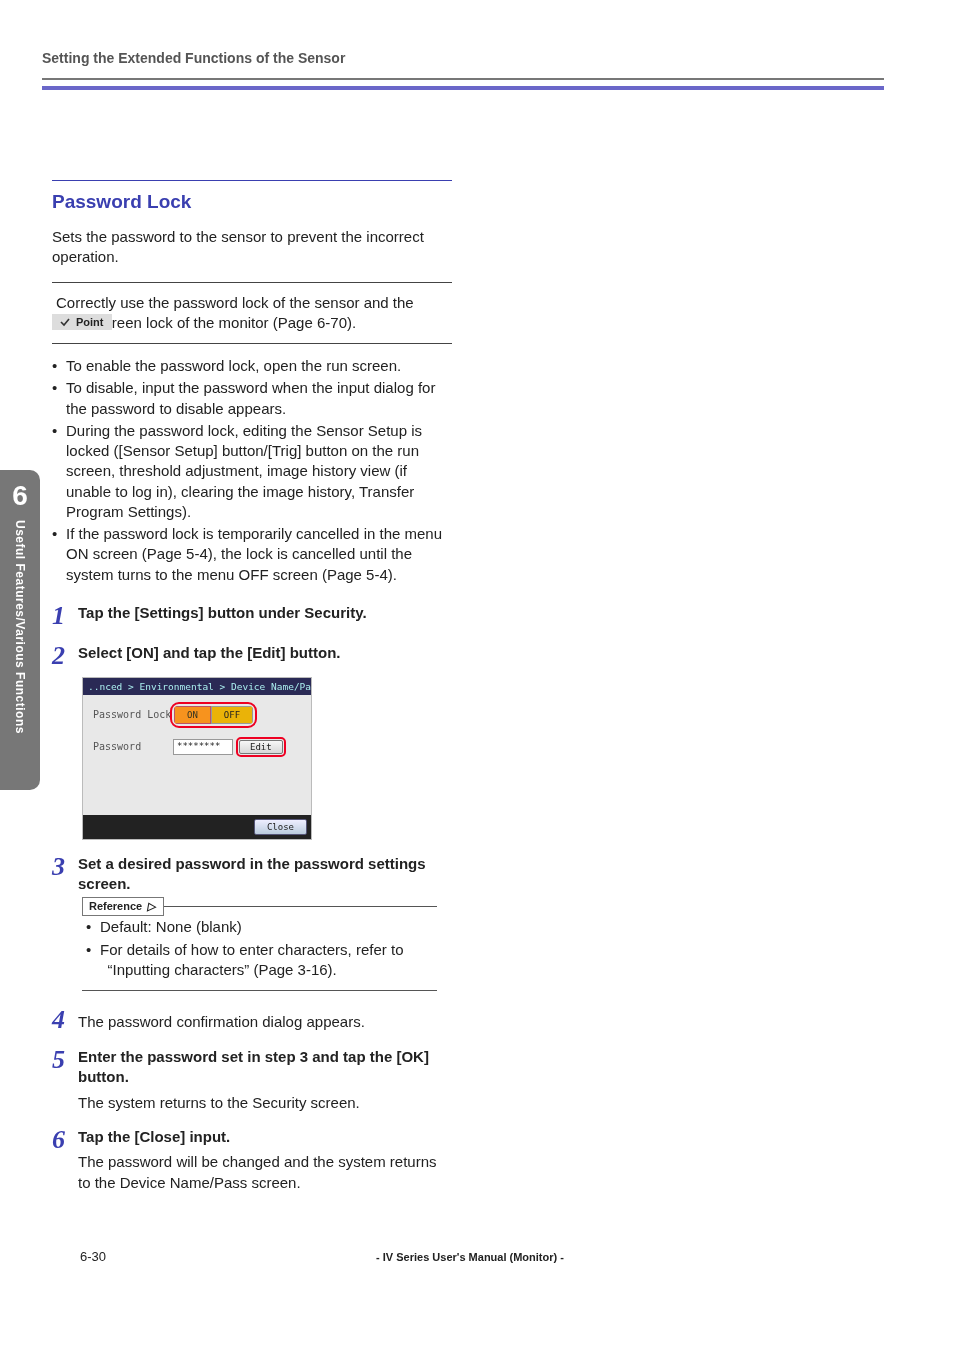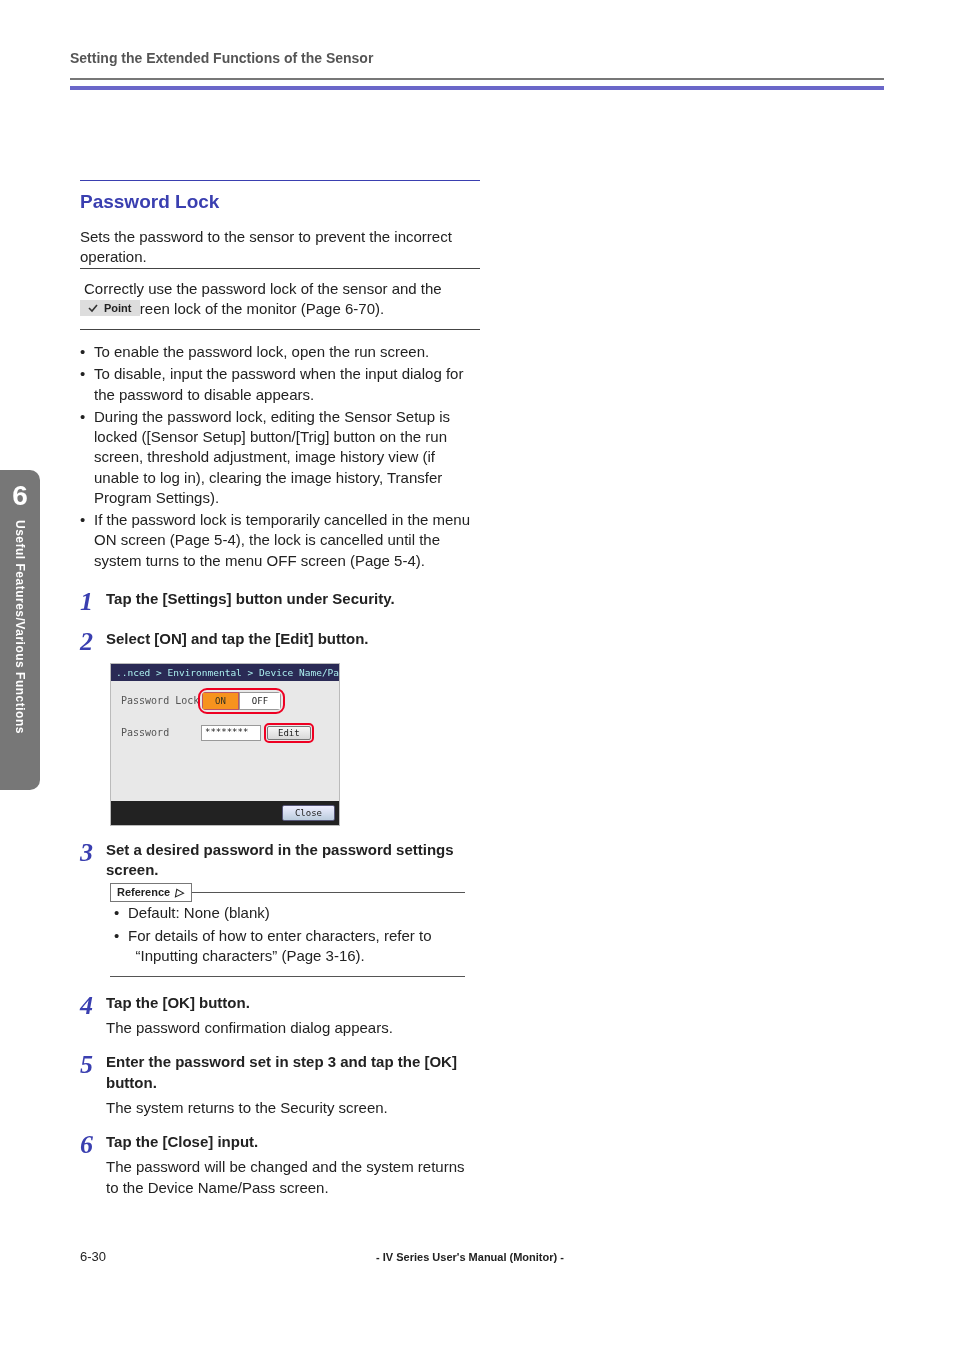--- a/index.html
+++ b/index.html
@@ -1,44 +1,44 @@
 <!DOCTYPE html>
 <html><head>
 <meta charset="utf-8">
 <style>
   * { box-sizing: border-box; margin: 0; padding: 0; }
   html, body { width: 954px; height: 1348px; background: #fff; font-family: Arial, Helvetica, sans-serif; color: #222; }
-  .page { position: relative; width: 954px; height: 1310px; padding: 50px 70px 40px 70px; }
+  .page { position: relative; width: 954px; height: 1310px; padding: 50px 70px 40px 42px; }
   .running-head { font-weight: bold; font-size: 14px; color: #555; padding-bottom: 6px; margin-bottom: 6px; }
   .head-rule { border: none; border-top: 2px solid #777; margin-bottom: 6px; }
   .head-accent { height: 4px; background: #6a67c9; margin-bottom: 90px; }
   .side-tab { position: absolute; left: 0; top: 470px; background: #777; color: #fff; width: 40px; border-top-right-radius: 10px; border-bottom-right-radius: 10px; padding: 10px 4px; }
   .side-tab .chap-num { font-size: 28px; font-weight: bold; text-align: center; margin-bottom: 8px; }
   .side-tab .chap-title { writing-mode: vertical-rl; font-size: 12px; font-weight: bold; letter-spacing: 0.5px; margin: 0 auto; height: 260px; }
   .content-col { width: 400px; margin-left: 10px; }
   .sec-title { font-size: 19px; font-weight: bold; color: #3a3fb0; border-top: 1.5px solid #3a3fb0; padding-top: 10px; margin-bottom: 14px; }
-  .intro { font-size: 15px; line-height: 1.35; }
+  .intro { font-size: 15px; line-height: 1.35; margin-bottom: 14px; }
   .point-box { position: relative; border-top: 1px solid #444; border-bottom: 1px solid #444; padding: 10px 4px 10px 4px; margin-bottom: 12px; font-size: 15px; line-height: 1.35; }
   .point-label { position: absolute; top: -10px; left: 0; background: #ddd; padding: 1px 8px; font-size: 11px; font-weight: bold; display: inline-flex; align-items: center; gap: 6px; margin-top: 41px; }
   .point-label svg { width: 10px; height: 10px; }
   .bullets { font-size: 15px; line-height: 1.35; margin-bottom: 18px; }
   .bullets .bi { display: flex; margin-bottom: 2px; }
   .bullets .bi .dot { width: 14px; flex-shrink: 0; }
   .step { display: flex; align-items: flex-start; margin-top: 14px; }
   .step-num { font-family: "Times New Roman", serif; font-style: italic; font-weight: bold; font-size: 26px; color: #3a3fb0; width: 26px; flex-shrink: 0; line-height: 1; }
   .step-body { flex: 1; }
   .step-title { font-weight: bold; font-size: 15px; line-height: 1.35; }
   .step-text { font-size: 15px; line-height: 1.4; margin-top: 4px; }
   .device-shot { width: 230px; margin: 8px 0 0 30px; border: 1px solid #bbb; }
   .device-shot .crumb { background: #2a2a55; color: #aee; font-family: monospace; font-size: 9.5px; padding: 3px 5px; white-space: nowrap; overflow: hidden; }
   .device-shot .panel { background: #e8e8e8; min-height: 120px; padding: 10px 10px 6px 10px; position: relative; font-family: monospace; font-size: 10px; }
   .device-shot .row { display: flex; align-items: center; margin-bottom: 14px; }
   .device-shot .row .lbl { width: 80px; color: #555; }
   .device-shot .toggle { display: inline-flex; border-radius: 4px; overflow: hidden; }
-  .device-shot .toggle span { display: inline-block; padding: 3px 12px; font-size: 9px; border: 1px solid #999; background: #ffffff; }
+  .device-shot .toggle span { display: inline-block; padding: 3px 12px; font-size: 9px; border: 1px solid #999; background: #eab308; }
   .device-shot .toggle .on { background: #f7931e; color: #332; border: 1px solid #b56; }
   .device-shot .onoff-focus { outline: 2px solid #e02; outline-offset: 1px; border-radius: 6px; padding: 1px; display: inline-block; }
   .device-shot .pw-field { display: inline-block; background: #fff; border: 1px solid #999; width: 60px; height: 16px; font-size: 9px; padding: 1px 3px; margin-right: 6px; }
   .device-shot .edit-btn { display: inline-block; background: linear-gradient(#f7f7f7,#d8d8d8); border: 1px solid #777; padding: 1px 10px; font-size: 9px; outline: 2px solid #e02; outline-offset: 1px; border-radius: 2px; }
   .device-shot .footer { background: #222; padding: 4px; display: flex; justify-content: flex-end; }
   .device-shot .close-btn { background: linear-gradient(#eef,#bcd); border: 1px solid #557; font-size: 9px; padding: 2px 12px; border-radius: 2px; font-family: monospace; margin-left: 10px; }
   .ref-box { position: relative; border-top: 1px solid #555; border-bottom: 1px solid #555; padding: 10px 4px 8px 4px; margin: 12px 0 16px 30px; font-size: 15px; line-height: 1.35; width: 355px; }
   .ref-label { position: absolute; top: -10px; left: 0; border: 1px solid #777; background: #fff; padding: 1px 6px; font-size: 11px; font-weight: bold; display: inline-flex; align-items: center; gap: 6px; }
   .ref-label .flip { display: inline-block; transform: skewX(-10deg); }
   .ref-box .rb { display: flex; margin-bottom: 2px; }
@@ -151,21 +151,20 @@
           <span class="dot">•</span>
         <span>
           <span>For details of how to enter characters, refer to  “Inputting characters” (Page 3-16).</span>
         </span>
       </div>
     </div>
 
     <div class="step">
       <div class="step-num">4</div>
       <div class="step-body">
-        <div class="step-title">Tap the [OK] button.</div>
         <div class="step-text">The password confirmation dialog appears.</div>
       </div>
     </div>
 
     <div class="step">
       <div class="step-num">5</div>
       <div class="step-body">
         <div class="step-title">Enter the password set in step 3 and tap the [OK] button.</div>
         <div class="step-text">The system returns to the Security screen.</div>
       </div>

